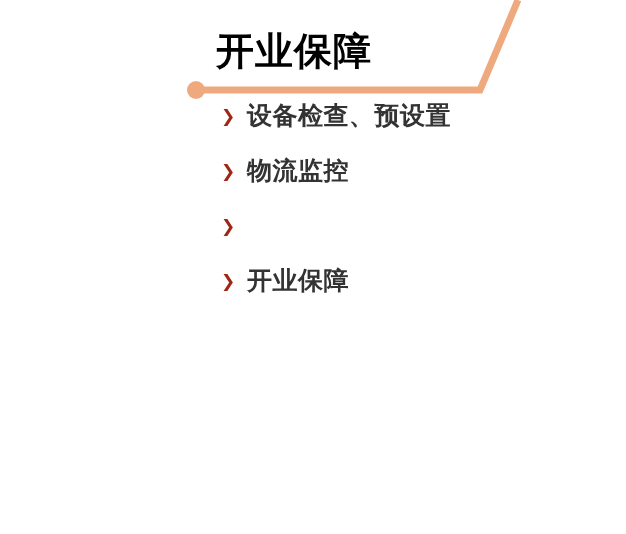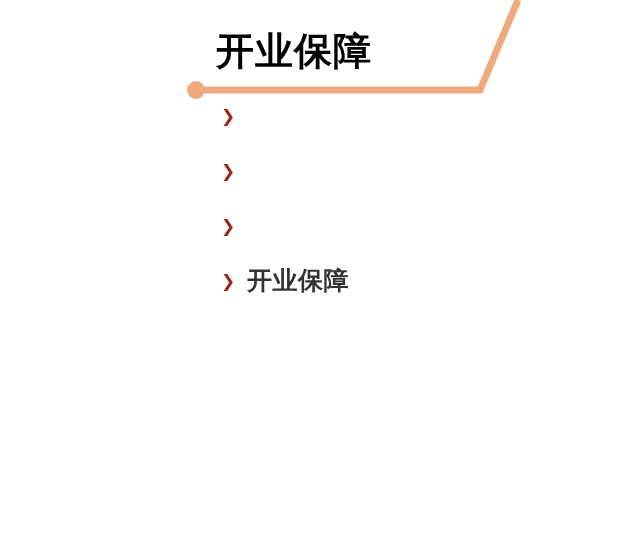--- a/index.html
+++ b/index.html
@@ -95,23 +95,25 @@
     <path d="M 196 90 L 480 90 L 518 0" fill="none" stroke="#EFA97E" stroke-width="7" stroke-linecap="butt" stroke-linejoin="miter"></path>
 
     <circle cx="196" cy="90" r="9" fill="#EFA97E"></circle>
   </svg>
 
   <h1 id="slide-title">开业保障</h1>
 
   <ul id="bullet-list">
     <li class="bullet-row">
       <span class="bullet-marker">❯</span>
+      <span class="bullet-text">设备检查、预设置</span>
     </li>
     <li class="bullet-row">
       <span class="bullet-marker">❯</span>
+      <span class="bullet-text">物流监控</span>
     </li>
     <li class="bullet-row">
       <span class="bullet-marker">❯</span>
     </li>
     <li class="bullet-row">
       <span class="bullet-marker">❯</span>
       <span class="bullet-text">开业保障</span>
     </li>
   </ul>
 

